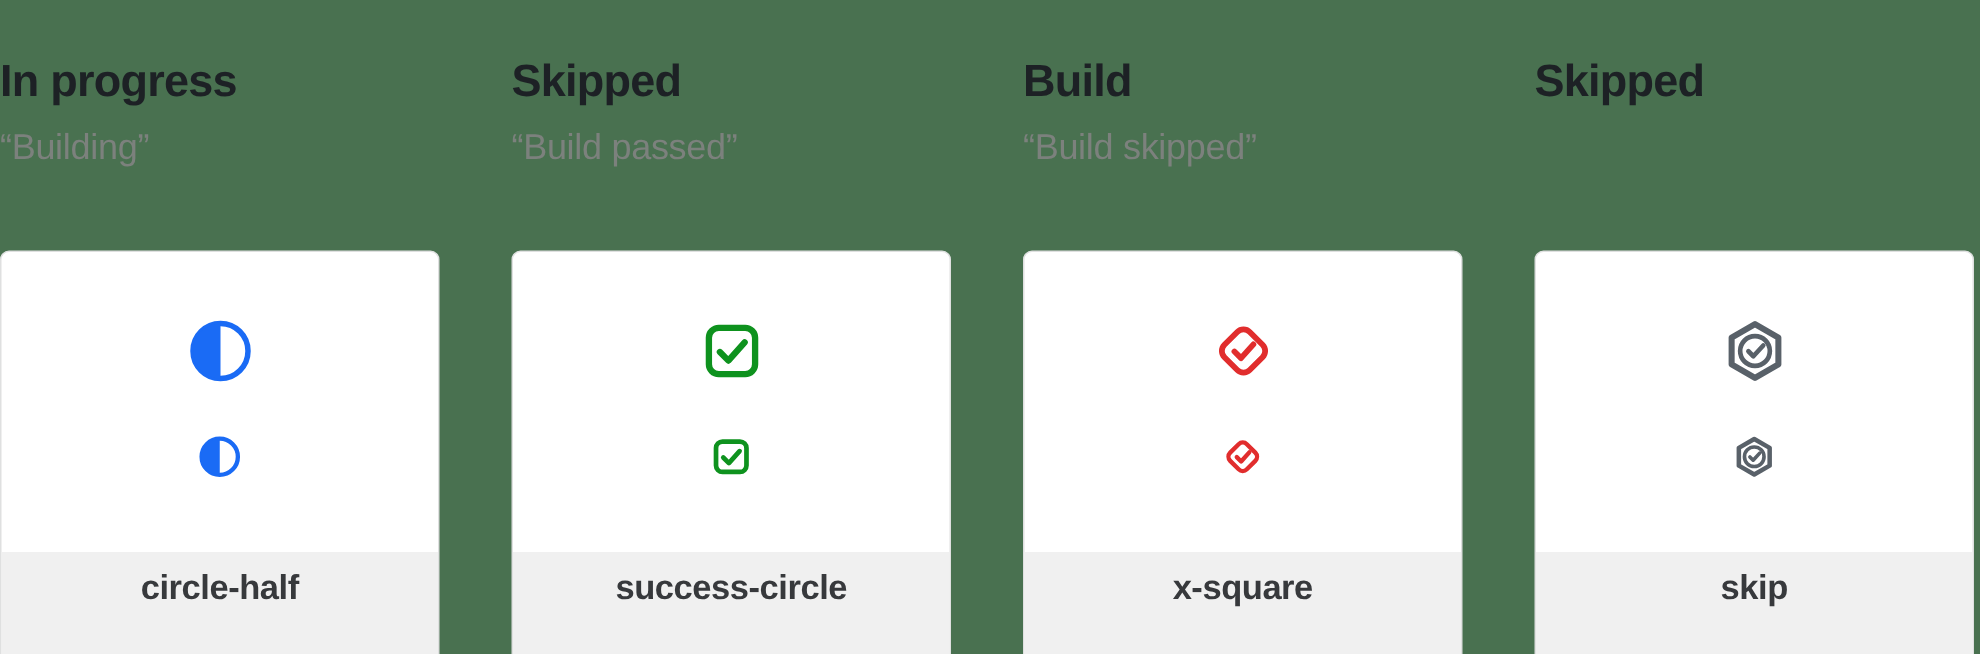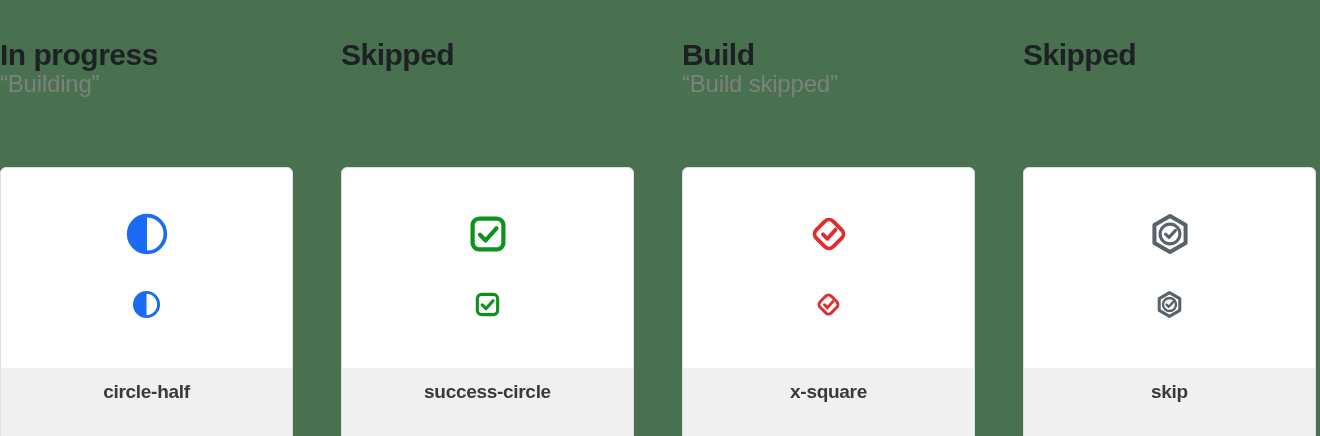--- a/index.html
+++ b/index.html
@@ -27,20 +27,21 @@
   }
   .column{
     position:relative;width:293px;height:436px;flex:0 0 293px;
   }
   .col-title{
     margin:38px 0 0 0;
     font-size:30px;font-weight:700;letter-spacing:-0.5px;
     color:var(--heading);line-height:1.1;
   }
   .col-subtitle{
+    margin-top:15px;
     font-size:24px;font-weight:400;letter-spacing:-0.2px;
     color:var(--subtitle);line-height:1.1;
   }
   .card{
     position:absolute;left:0;right:0;top:167px;bottom:-8px;
     background:var(--card-bg);
     border:1px solid var(--card-border);
     border-radius:6px;
     display:flex;flex-direction:column;
     overflow:hidden;
@@ -49,21 +50,21 @@
     height:200px;flex:0 0 200px;
     display:flex;flex-direction:column;align-items:center;
     padding-top:44px;gap:34px;
   }
   .card-footer{
     flex:1;background:var(--footer-bg);
     display:flex;align-items:center;justify-content:center;
     padding-bottom:28px;
   }
   .footer-label{
-    font-size:19px;font-weight:700;letter-spacing:-0.3px;
+    font-size:23px;font-weight:700;letter-spacing:-0.3px;
     color:var(--footer-label);
   }
   .icon-lg{width:44px;height:44px;display:block;}
   .icon-sm{width:29px;height:29px;display:block;}
   svg{display:block;}
 </style>
 </head>
 <body>
 
 <div class="grid">
@@ -87,20 +88,21 @@
         </span>
       </div>
       <div class="card-footer">
         <span class="footer-label">circle-half</span>
       </div>
     </div>
   </div>
 
   <div class="column">
     <h2 class="col-title">Skipped</h2>
+    <div class="col-subtitle">“Build passed”</div>
     <div class="card">
       <div class="card-body">
         <span class="icon-lg">
           <svg viewBox="0 0 24 24" width="44" height="44">
             <rect x="3.6" y="3.6" width="16.8" height="16.8" rx="3.6" fill="none" stroke="var(--green)" stroke-width="2.3"></rect>
             <path d="M7.6 12.4 l3.1 3.1 l5.9 -6.6" fill="none" stroke="var(--green)" stroke-width="2.3" stroke-linecap="round" stroke-linejoin="round"></path>
           </svg>
         </span>
         <span class="icon-sm">
           <svg viewBox="0 0 24 24" width="29" height="29">

